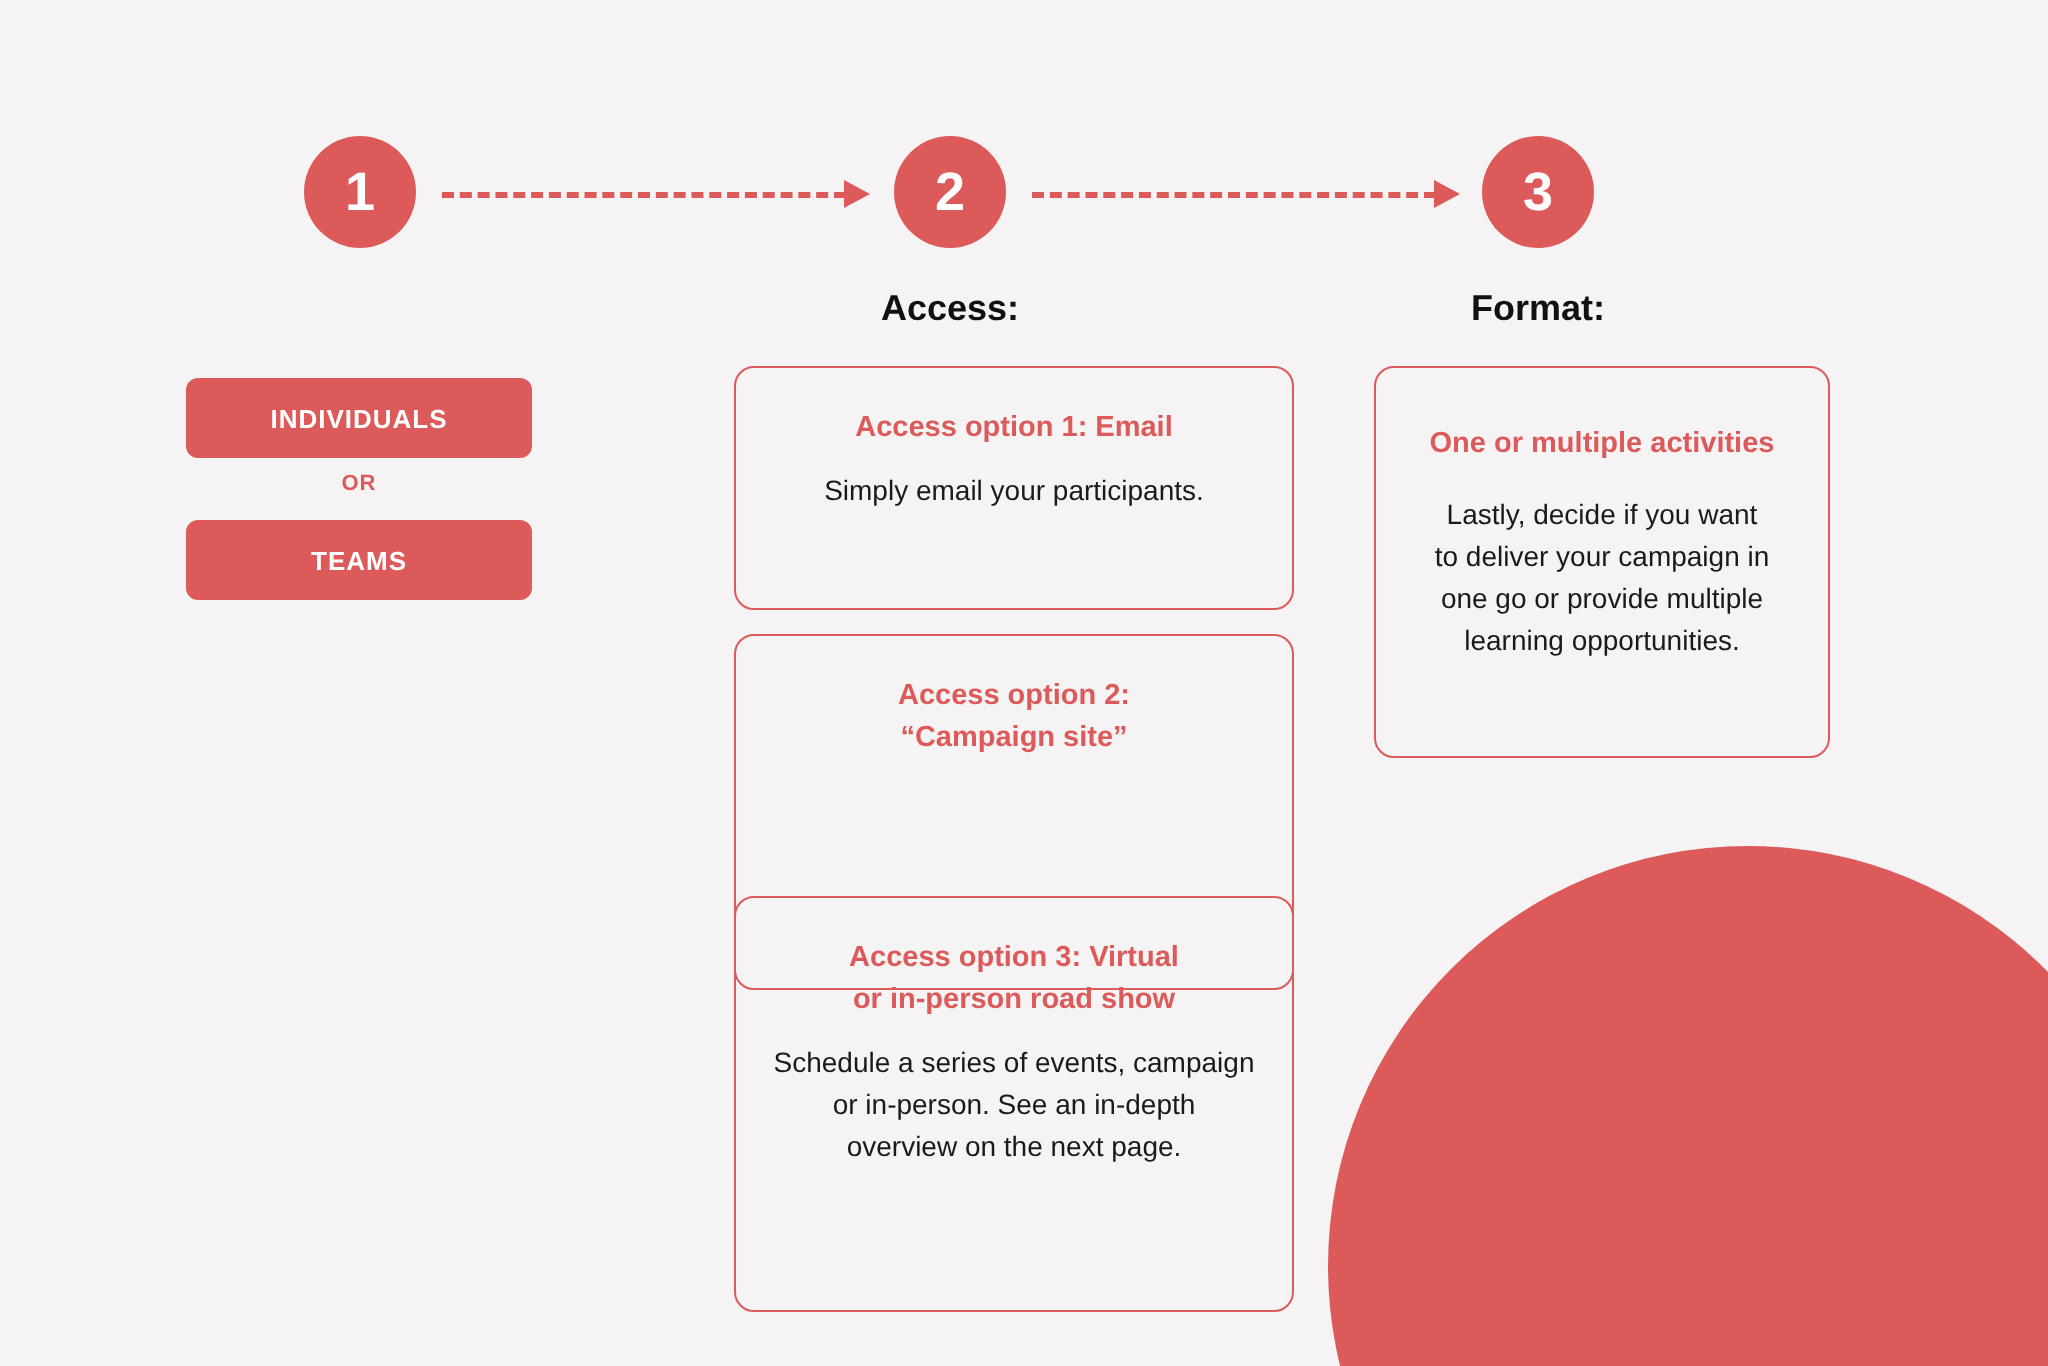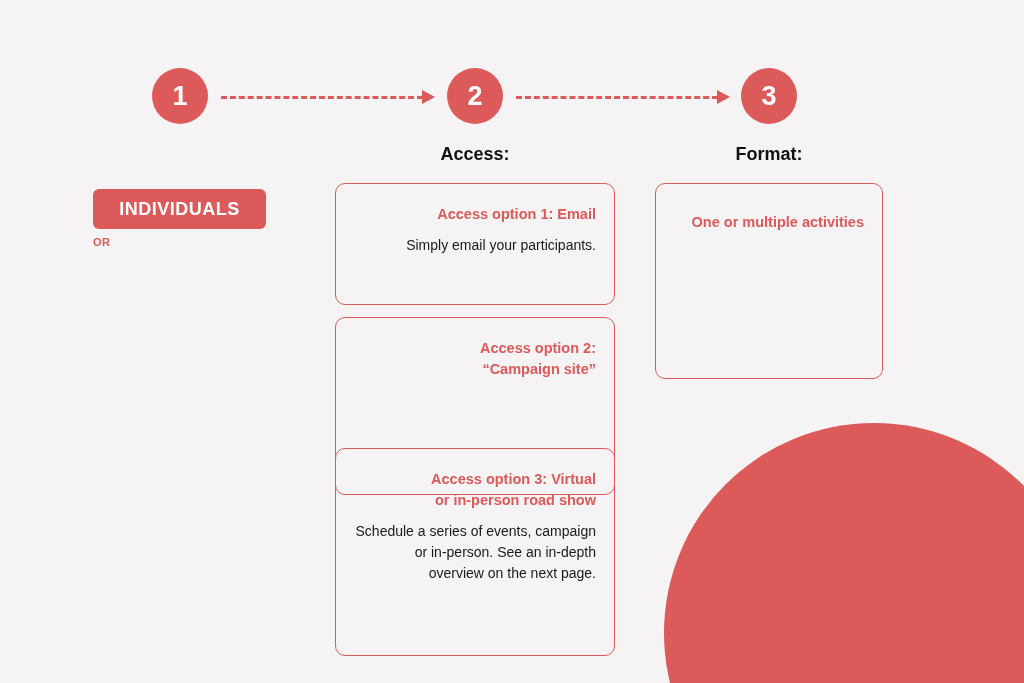--- a/index.html
+++ b/index.html
@@ -93,50 +93,51 @@
 
   
   .pill {
     position: absolute;
     left: 93px;
     width: 173px;
     height: 40px;
     background: #dd5a5a;
     border-radius: 6px;
     color: #ffffff;
-    font-size: 18px;
+    font-size: 13px;
     font-weight: bold;
     letter-spacing: 0.5px;
     display: flex;
     align-items: center;
     justify-content: center;
   }
   #pill-individuals { top: 189px; }
   #pill-teams { top: 260px; }
   .or-label {
     position: absolute;
     left: 93px;
     top: 236px;
     width: 173px;
-    text-align: left;
+    text-align: center;
     font-size: 11px;
     font-weight: bold;
     color: #dd5a5a;
     letter-spacing: 0.5px;
   }
 
   
   .card {
     position: absolute;
     border: 1.5px solid #dd5a5a;
     border-radius: 10px;
     background: transparent;
     box-sizing: border-box;
     padding: 14px 18px;
-    text-align: right;
+    text-align: center;
+    margin-left: 32px;
   }
   .card .card-title {
     color: #dd5a5a;
     font-size: 14.5px;
     font-weight: bold;
     line-height: 1.45;
     margin: 0 0 10px 0;
     white-space: pre-line;
   }
   .card .card-body {
@@ -183,20 +184,23 @@
     <div class="head"></div>
   </div>
 
   <div class="col-heading" id="heading-2">Access:</div>
   <div class="col-heading" id="heading-3">Format:</div>
 
   <div class="pill" id="pill-individuals">
     <span>INDIVIDUALS</span>
   </div>
   <div class="or-label">OR</div>
+  <div class="pill" id="pill-teams">
+    <span>TEAMS</span>
+  </div>
 
   <div class="card" id="card-email">
     <p class="card-title">Access option 1: Email</p>
     <p class="card-body">Simply email your participants.</p>
   </div>
 
   <div class="card" id="card-site">
     <p class="card-title">Access option 2:
 “Campaign site”</p>
   </div>
@@ -204,15 +208,19 @@
   <div class="card" id="card-roadshow">
     <p class="card-title">Access option 3: Virtual
 or in-person road show</p>
     <p class="card-body">Schedule a series of events, campaign
 or in-person. See an in-depth
 overview on the next page.</p>
   </div>
 
   <div class="card" id="card-format">
     <p class="card-title">One or multiple activities</p>
+    <p class="card-body">Lastly, decide if you want
+to deliver your campaign in
+one go or provide multiple
+learning opportunities.</p>
   </div>
 
 </div>
 
 </body></html>

